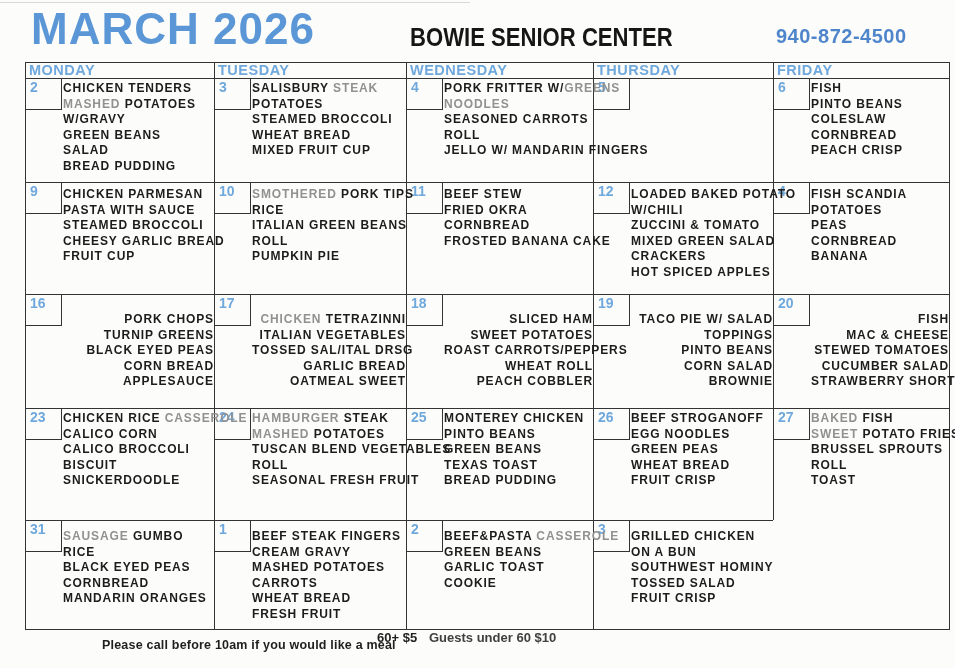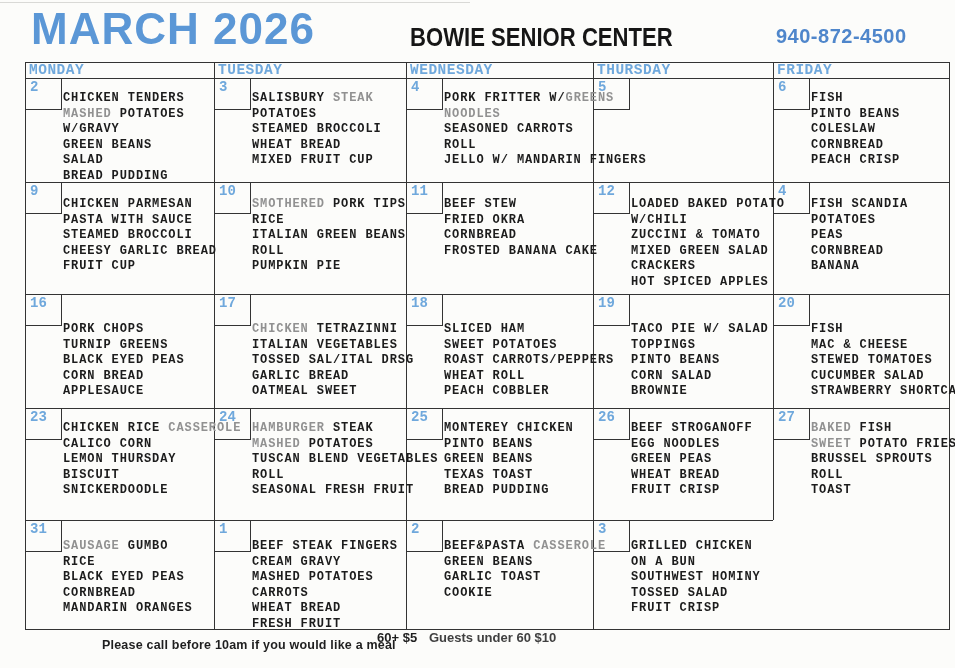--- a/index.html
+++ b/index.html
@@ -30,45 +30,45 @@
 
   
   #calendar{
     position:absolute;left:25px;top:62px;
     display:grid;
     grid-template-columns:188px 192px 187px 180px 176px;
     grid-template-rows:15px 104px 112px 114px 112px 109px;
     border:1.6px solid var(--border);
     background:transparent;
   }
-  #calendar>div{position:relative;box-sizing:border-box;border-left:1.6px solid var(--border);font-family:Liberation Mono, monospace;}
+  #calendar>div{position:relative;box-sizing:border-box;border-left:1.6px solid var(--border);}
   #calendar>div:nth-child(5n+1){border-left:none;}
   #calendar>div:nth-child(n+6){border-top:1.6px solid var(--border);}
 
   .hcell{overflow:visible;}
   .hcell span{
     display:block;padding-left:3px;line-height:15px;
     font-size:14.5px;font-weight:bold;letter-spacing:0.5px;
     color:var(--blue-day);white-space:nowrap;
   }
 
   .cell{overflow:visible;}
   .datebox{
     position:absolute;left:0;top:0;width:35px;height:30px;
     border-right:1.5px solid var(--border);
     border-bottom:1.5px solid var(--border);
   }
   .datenum{
     display:block;padding:1px 0 0 4px;
     font-size:14px;font-weight:bold;color:var(--blue-day);line-height:15px;
   }
-  .menu{margin-left:37px;padding-top:2px;position:relative;z-index:2;margin-top:10px;}
+  .menu{margin-left:37px;padding-top:2px;position:relative;z-index:2;}
   .wk0 .menu{padding-top:2px;}
   .wk1 .menu{padding-top:4px;}
-  .wk2 .menu{padding-top:17px;}
+  .wk2 .menu{padding-top:17px;text-align:right;}
   .wk3 .menu{padding-top:2px;}
   .wk4 .menu{padding-top:8px;}
   .line{
     font-size:12px;font-weight:bold;letter-spacing:0.9px;
     line-height:15.6px;color:var(--ink);white-space:nowrap;
   }
   .line .gray{color:var(--gray-ink);}
 
   
   .page-footer{position:absolute;left:0;top:630px;width:955px;height:20px;}
@@ -277,21 +277,21 @@
         <div class="line"><span>STRAWBERRY SHORTCAKE</span></div>
       </div>
     </div>
     <div class="cell wk3">
       <div class="datebox">
         <span class="datenum">23</span>
       </div>
       <div class="menu">
         <div class="line"><span>CHICKEN RICE </span><span class="gray">CASSEROLE</span></div>
         <div class="line"><span>CALICO CORN</span></div>
-        <div class="line"><span>LEMON THURSDAY</span></div>
+        <div class="line"><span>CALICO BROCCOLI</span></div>
         <div class="line"><span>BISCUIT</span></div>
         <div class="line"><span>SNICKERDOODLE</span></div>
       </div>
     </div>
     <div class="cell wk3">
       <div class="datebox">
         <span class="datenum">24</span>
       </div>
       <div class="menu">
         <div class="line"><span class="gray">HAMBURGER</span><span> STEAK</span></div>

